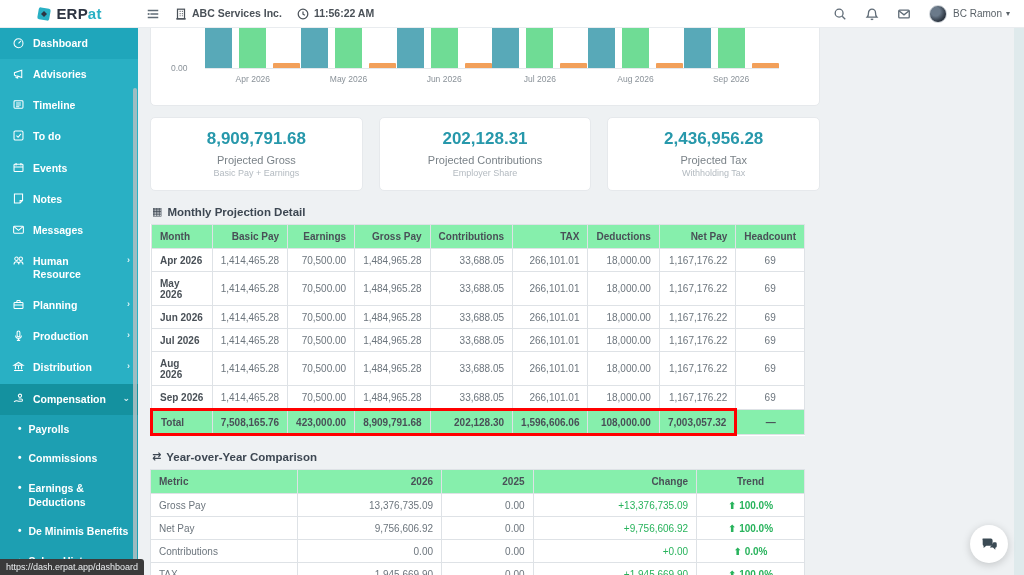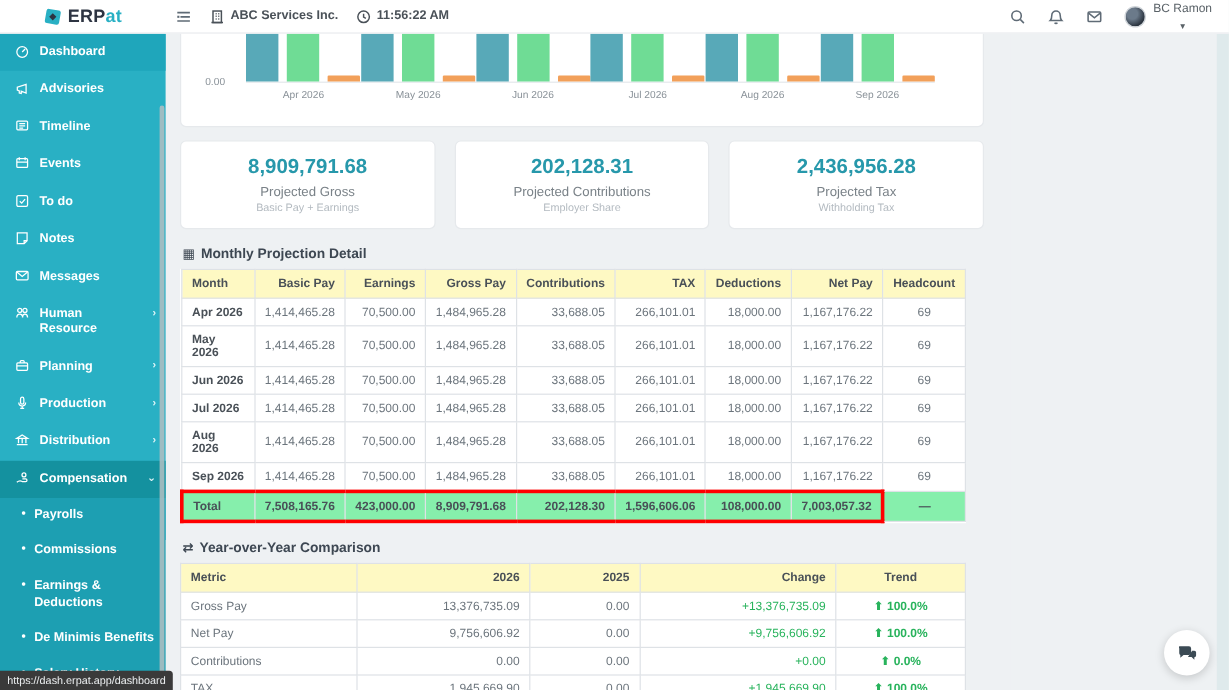--- a/index.html
+++ b/index.html
@@ -11,21 +11,21 @@
     border-bottom:1px solid #e9ecef; display:flex; align-items:center; z-index:50; }
   .logo-box { width:138px; height:28px; display:flex; align-items:center; justify-content:center; gap:4px; }
   .logo-text { font-size:15px; font-weight:800; letter-spacing:.2px; }
   .logo-erp { color:#2d3442; } .logo-at { color:#29b0c4; }
   .tb-left { display:flex; align-items:center; gap:14px; padding-left:8px; color:#4a5158; }
   .tb-item { display:flex; align-items:flex-start; gap:4px; font-size:10.5px; font-weight:700; color:#4a5158; }
   .tb-right { margin-left:auto; display:flex; align-items:center; gap:18px; padding-right:14px; }
   .tb-icon { width:14px; height:14px; display:inline-flex; color:#5f6b76; cursor:pointer; }
   .avatar { width:18px; height:18px; border-radius:50%;
     background:radial-gradient(circle at 35% 35%, #6b7a8a 0 30%, #2c3540 70%); border:1px solid #cfd4d9; }
-  .user-name { font-size:10px; color:#5a6268; display:flex; align-items:center; gap:4px;flex-direction:column; }
+  .user-name { font-size:10px; color:#5a6268; display:flex; align-items:center; gap:4px; }
   .caret { font-size:8px; color:#5a6268; }
 
   
   .sidebar { position:absolute; top:28px; left:0; width:138px; height:422px; background:#29b0c4; z-index:40; }
   .side-item { display:flex; align-items:flex-start; gap:8px; padding:9px 8px 9px 12px; color:#ffffff;
     font-size:10.5px; font-weight:700; cursor:pointer; line-height:1.25; }
   .side-item .lbl { flex:1; }
   .side-item.active { background:#1fa6bb; }
   .side-item.parent-open { background:#14919f; }
   .side-icon { width:13px; height:13px; flex:0 0 13px; margin-top:-1px; }
@@ -62,21 +62,21 @@
   .sum-sub { font-size:9px; color:#b3bac0; margin-top:2px; }
 
   
   .section-head { display:flex; align-items:center; gap:5px; margin:14px 0 6px 2px;
     font-size:11.5px; font-weight:700; color:#3d4752; }
   .section-icon { font-size:11px; color:#3d4752; }
 
   
   table { border-collapse:collapse; width:calc(100% - 15px); background:#fff; font-size:10px; color:#6c757d;
     border:1px solid #dee2e6; }
-  th { background:#fef9c3; color:#495057; font-weight:700; text-align:right; padding:6px 8px;
+  th { background:#86efac; color:#495057; font-weight:700; text-align:right; padding:6px 8px;
     border:1px solid #dee2e6; }
   td { padding:5.5px 8px; border:1px solid #dee2e6; text-align:right; background:#fff; }
   th:first-child, td:first-child { text-align:left; }
   td.month { color:#495057; font-weight:700; }
   .col-center { text-align:center !important; }
   tr.total-row td { background:#86efac; font-weight:700; color:#495057;
     border-top:3px solid #ff0000; border-bottom:3px solid #ff0000; }
   tr.total-row td:first-child { border-left:3px solid #ff0000; }
   tr.total-row td.red-end { border-right:3px solid #ff0000; }
   tr.total-row td.no-red { border-top:1px solid #dee2e6; border-bottom:1px solid #dee2e6; font-weight:600; }
@@ -171,31 +171,31 @@
       </div>
       <div class="side-item">
         <svg viewBox="0 0 16 16" class="side-icon" fill="none" stroke="#ffffff" stroke-width="1.3">
           <rect x="2.5" y="3.5" width="11" height="9" rx="1"></rect>
           <path d="M5 6.2h6M5 8.5h6M5 10.8h4"></path>
         </svg>
         <span class="lbl">Timeline</span>
       </div>
       <div class="side-item">
         <svg viewBox="0 0 16 16" class="side-icon" fill="none" stroke="#ffffff" stroke-width="1.3">
+          <rect x="2.5" y="2.5" width="11" height="11" rx="1.5"></rect>
+          <path d="M5.5 8.2l2 2L11 6"></path>
+        </svg>
+        <span class="lbl">To do</span>
+      </div>
+      <div class="side-item">
+        <svg viewBox="0 0 16 16" class="side-icon" fill="none" stroke="#ffffff" stroke-width="1.3">
           <rect x="2.5" y="4" width="11" height="9" rx="1"></rect>
           <path d="M5 2.5v3M11 2.5v3M2.5 7.5h11"></path>
         </svg>
         <span class="lbl">Events</span>
-      </div>
-      <div class="side-item">
-        <svg viewBox="0 0 16 16" class="side-icon" fill="none" stroke="#ffffff" stroke-width="1.3">
-          <rect x="2.5" y="2.5" width="11" height="11" rx="1.5"></rect>
-          <path d="M5.5 8.2l2 2L11 6"></path>
-        </svg>
-        <span class="lbl">To do</span>
       </div>
       <div class="side-item">
         <svg viewBox="0 0 16 16" class="side-icon" fill="none" stroke="#ffffff" stroke-width="1.3">
           <path d="M3 2.5h10v8l-3 3H3z"></path>
           <path d="M10 13.5v-3h3"></path>
         </svg>
         <span class="lbl">Notes</span>
       </div>
       <div class="side-item">
         <svg viewBox="0 0 16 16" class="side-icon" fill="none" stroke="#ffffff" stroke-width="1.3">

